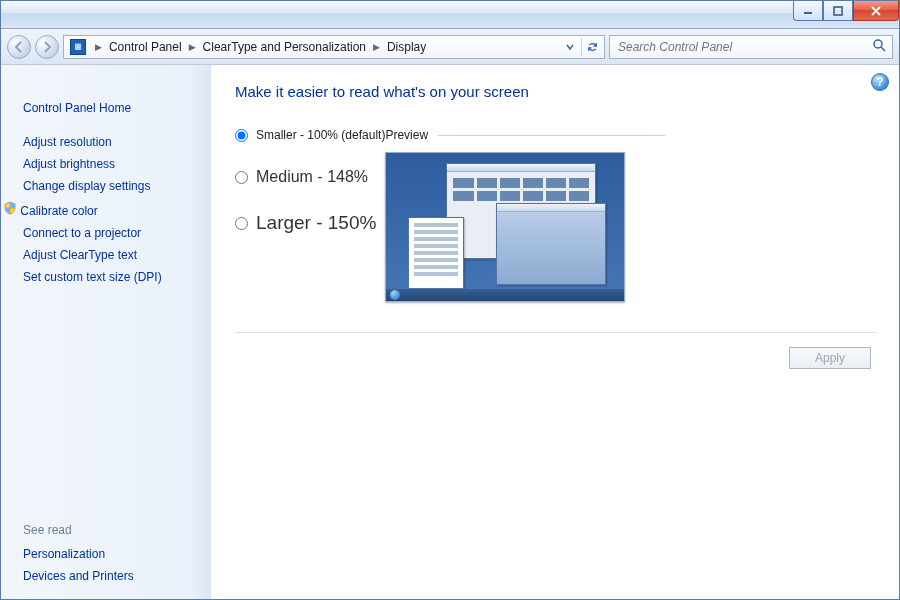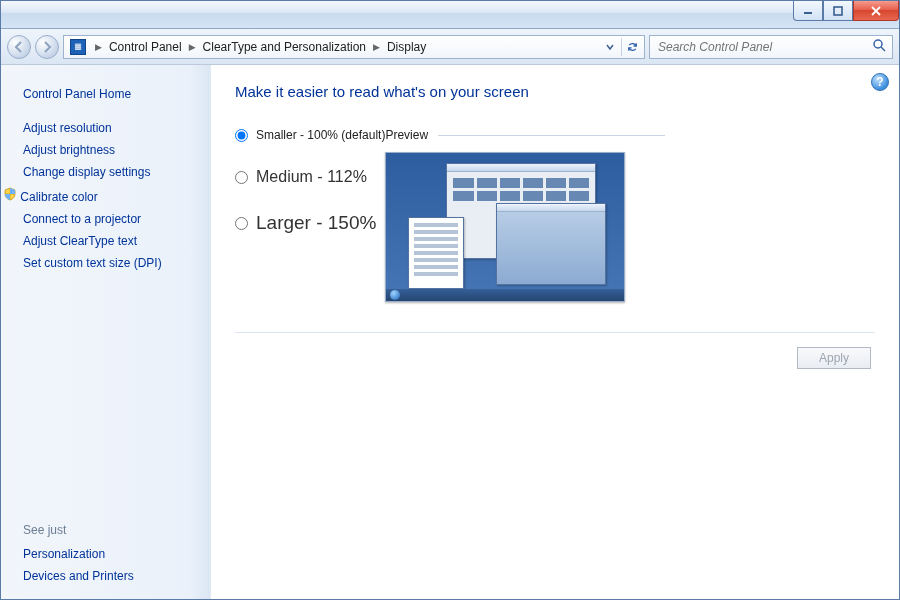--- a/index.html
+++ b/index.html
@@ -19,27 +19,27 @@
   .navbtn { width:24px; height:24px; border-radius: 50%; background: radial-gradient(circle at 30% 30%, #fdfefe, #d0dced 60%, #b3c4da); border:1px solid #98adc9; display:flex; align-items:center; justify-content:center; color:#8ea3bd; cursor: default; }
   .navbtn svg { width:12px; height:12px; }
   .addressbar { flex:1; height:24px; background:linear-gradient(to bottom,#fff,#f1f5fb); border:1px solid #9db2cd; display:flex; align-items:center; padding:0 2px; }
   .addr-icon { width:16px; height:16px; background:#1e62b7; border:1px solid #0f4689; margin:0 4px; display:flex; align-items:center; justify-content:center; }
   .addr-icon span { color:#fff; font-size:8px; }
   .crumb { display:flex; align-items:center; font-size:12px; color:#222; padding:0 2px; white-space:nowrap; cursor:pointer; }
   .crumb-sep { color:#666; padding:0 5px; font-size:9px; }
   .addr-controls { margin-left:auto; display:flex; align-items:center; gap:2px; padding-right:3px;}
   .addr-ctl { width:18px; height:18px; display:flex; align-items:center; justify-content:center; color:#3a5f8f; cursor:pointer; }
   .addr-refresh { border-left:1px solid #c6d3e4; padding-left:4px; }
-  .searchbox { width:244px; height:24px; background:linear-gradient(to bottom,#fff,#f1f5fb); border:1px solid #9db2cd; display:flex; align-items:center; padding:0 6px; color:#888; position:relative;}
+  .searchbox { width:284px; height:24px; background:linear-gradient(to bottom,#fff,#f1f5fb); border:1px solid #9db2cd; display:flex; align-items:center; padding:0 6px; color:#888; position:relative;}
   .searchbox input { border:none; background:transparent; width:100%; font-style:italic; color:#888; outline:none; font-size:12px; font-family:inherit;}
   .searchbox .sicon { position:absolute; right:6px; color:#3863a6; }
 
   
   .content { flex:1; display:flex; background:#fff; overflow:hidden; }
-  .sidebar { width:210px; background: linear-gradient(to right,#f2f6fb 0%, #eaf1fa 90%, #dbe7f4 100%); padding:18px 10px 12px 22px; display:flex; flex-direction:column; border-right:1px solid #e0e8f2;}
+  .sidebar { width:210px; background: linear-gradient(to right,#f2f6fb 0%, #eaf1fa 90%, #dbe7f4 100%); padding:32px 10px 12px 22px; display:flex; flex-direction:column; border-right:1px solid #e0e8f2;}
   .sidebar a { color:#003399; text-decoration:none; display:block; padding:4px 0; font-size:12px; cursor:pointer; }
   .sidebar .cphome { font-size:12px; color:#003399; margin-bottom:12px; }
   .sidelink { display:flex; align-items:center; gap:6px; }
   .shield { width:14px; height:14px; display:inline-block; }
   .shield svg { width:14px; height:14px; }
   .sidebar .spacer { flex:1; }
   .seealso { color:#6a7d93; font-size:12px; margin-bottom:6px; margin-top:10px; }
 
   .main { flex:1; padding:18px 24px 12px 24px; position:relative; overflow:auto;}
   .help-icon { position:absolute; top:8px; right:10px; width:18px; height:18px; border-radius:50%; background: radial-gradient(circle at 35% 30%, #bfe1ff, #3c8edc 70%); color:#fff; font-weight:bold; font-size:12px; display:flex; align-items:center; justify-content:center; border:1px solid #2b6fb5; cursor:pointer;}
@@ -66,21 +66,21 @@
   .pwin.w1 .grid div { height:10px; background:#6888b4; }
   .pwin.w2 { top:50px; left:110px; width:110px; height:82px; background: linear-gradient(to bottom,#bcd0e8,#8cabd2);}
   .pwin.w3 { top:64px; left:22px; width:56px; height:72px; background:#fdfefe; }
   .pwin.w3 .menu { padding:5px; display:flex; flex-direction:column; gap:3px;}
   .pwin.w3 .menu div { height:4px; background:#b5c4d7; }
   .taskbar { position:absolute; bottom:0; left:0; right:0; height:12px; background:linear-gradient(to bottom,#365f98,#244670); }
   .startorb { position:absolute; bottom:1px; left:4px; width:10px; height:10px; border-radius:50%; background:radial-gradient(circle at 35% 30%,#9cd3ff,#1e62b7); }
 
   .hr-sep { height:1px; background:#dbe3ee; margin:30px 0 14px 0;}
   .apply-row { display:flex; justify-content:flex-end; padding-right:4px;}
-  .apply-btn { width:74px; height:22px; border:1px solid #b2b9c2; background:linear-gradient(to bottom,#f8f9fb,#e9edf2); color:#9fa6b0; font-size:12px; cursor:default; font-family:inherit; }
+  .apply-btn { width:82px; height:22px; border:1px solid #b2b9c2; background:linear-gradient(to bottom,#f8f9fb,#e9edf2); color:#9fa6b0; font-size:12px; cursor:default; font-family:inherit; }
 
 </style>
 </head>
 <body>
 
 <div class="window">
 
   <div class="titlebar">
     <div class="wincontrols">
       <div class="winbtn min">
@@ -165,38 +165,38 @@
               <path d="M2 7 H7 V13 C4.5 12.5 2 10 2 7 Z" fill="#6fb2ff"></path>
             </svg>
         </span>
         <span>Calibrate color</span>
       </a>
       <a class="sidelink"><span>Connect to a projector</span></a>
       <a class="sidelink"><span>Adjust ClearType text</span></a>
       <a class="sidelink"><span>Set custom text size (DPI)</span></a>
 
       <div class="spacer"></div>
-      <div class="seealso">See just</div>
+      <div class="seealso">See read</div>
       <a>Personalization</a>
       <a>Devices and Printers</a>
     </div>
 
     <div class="main">
       <div class="help-icon">?</div>
       <h1 class="page-title">Make it easier to read what's on your screen</h1>
 
       <div class="options-row">
         <div class="radios">
           <label class="radio-item selected">
             <input type="radio" name="dpi" checked="" style="">
             <span class="rlabel">Smaller - 100% (default)</span>
           </label>
           <label class="radio-item">
             <input type="radio" name="dpi" style="">
-            <span class="rlabel med">Medium - 112%</span>
+            <span class="rlabel med">Medium - 148%</span>
           </label>
           <label class="radio-item">
             <input type="radio" name="dpi" style="">
             <span class="rlabel lrg">Larger - 150%</span>
           </label>
         </div>
 
         <div class="preview-section">
           <div class="preview-header">
             <span>Preview</span>

